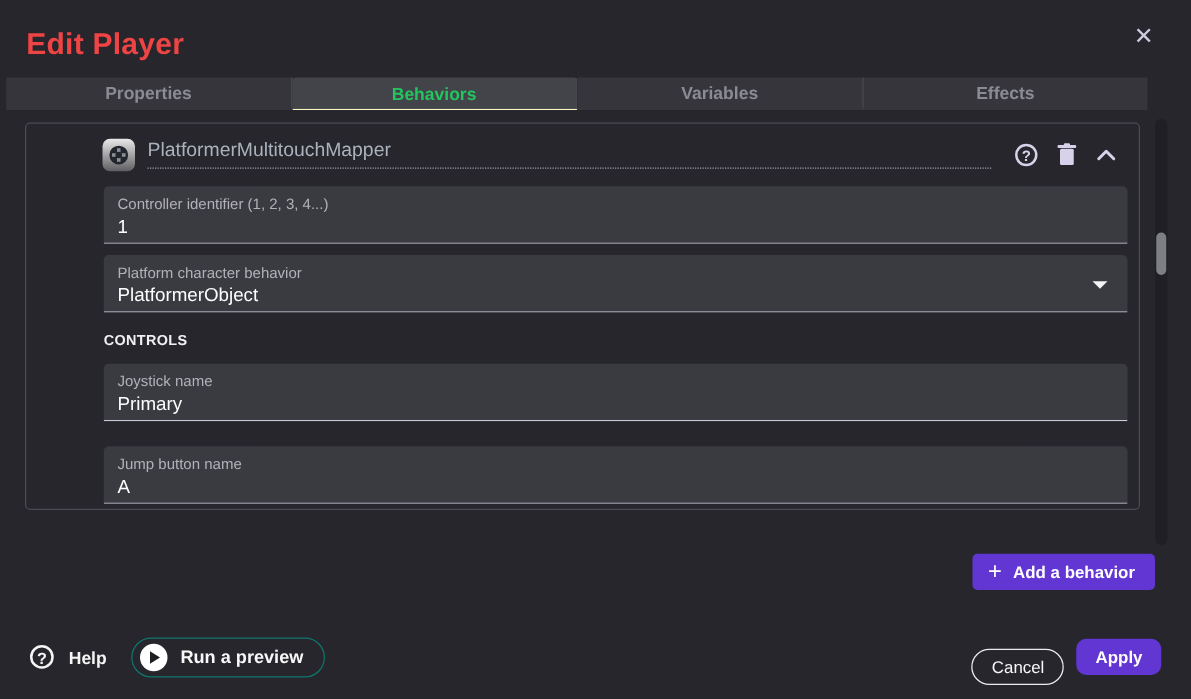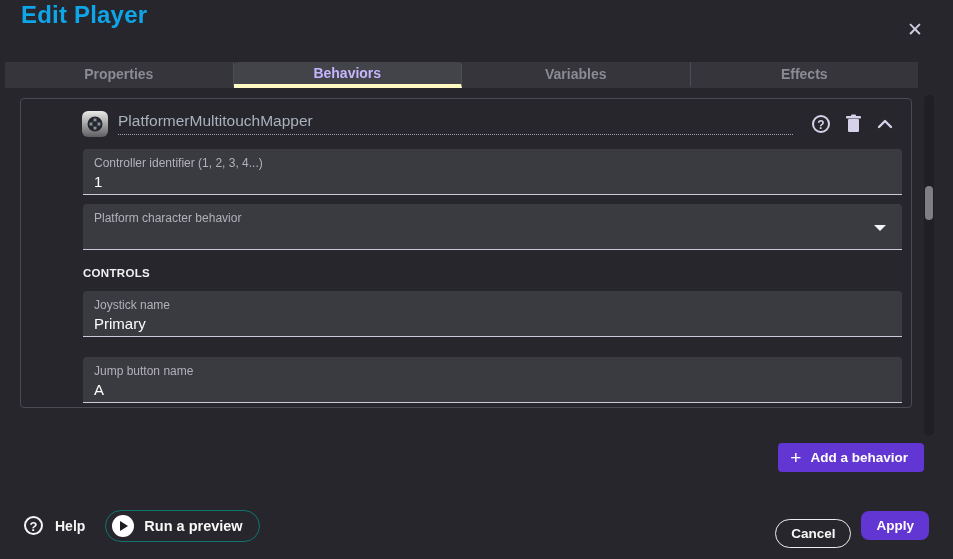--- a/index.html
+++ b/index.html
@@ -8,22 +8,22 @@
     background: #26262c;
     font-family: "Liberation Sans", sans-serif;
     color: #fff;
     position: relative;
     overflow: hidden;
   }
   .dialog { position: absolute; inset: 0; }
 
   
   .dlg-title {
-    position: absolute; left: 21px; top: 1px;
-    font-size: 24px; font-weight: bold; color: #0ea5e9;
+    position: absolute; left: 21px; top: 22px;
+    font-size: 24px; font-weight: bold; color: #ef4444;
     letter-spacing: 0.2px;
   }
   .close-btn {
     position: absolute; right: 26px; top: 18px;
     font-size: 19px; color: #cfcbe0; cursor: pointer;
     width: 24px; height: 24px; text-align: center; line-height: 24px;
   }
 
   
   .tabs {
@@ -32,22 +32,22 @@
   }
   .tab {
     flex: 1; height: 26px; background: #35353b;
     display: flex; align-items: center; justify-content: center;
     font-size: 14px; font-weight: bold; color: #8b8b93;
     border-right: 1px solid #4d4d55; cursor: pointer;
     border-bottom: 3px solid transparent;
   }
   .tab:last-child { border-right: none; }
   .tab.active {
-    background: #43434a; color: #c4b5fd;
-    border-bottom: 4px solid #fef9c3;
+    background: #43434a; color: #22c55e;
+    border-bottom: 1px solid #fef9c3;
     border-radius: 3px 3px 0 0;
   }
 
   
   .panel {
     position: absolute; left: 20px; top: 98px; width: 892px; height: 310px;
     border: 1px solid #4a4a52; border-radius: 4px;
     background: #26262c;
     padding-left: 44px;
   }
@@ -156,21 +156,21 @@
     background: #fff; position: relative;
   }
   .play-circle::after {
     content: ""; position: absolute; left: 8px; top: 6px;
     border-left: 8px solid #1d1d22;
     border-top: 5px solid transparent; border-bottom: 5px solid transparent;
   }
   .footer-right { margin-left: auto; display: flex; align-items: center; gap: 10px; }
   .btn-cancel {
     background: transparent; border: 1px solid #ececf0; border-radius: 15px;
-    color: #f8f8f8; font-weight: bold; font-size: 13.5px;
+    color: #f8f8f8; font-weight: normal; font-size: 13.5px;
     font-family: "Liberation Sans", sans-serif;
     padding: 6px 15px; height: 29px; cursor: pointer; margin-top: 16px;
   }
   .btn-apply {
     background: #6236d2; border: none; border-radius: 8px;
     color: #fff; font-weight: bold; font-size: 13.5px;
     font-family: "Liberation Sans", sans-serif;
     padding: 6px 15px; height: 29px; cursor: pointer;
   }
   .trash-svg, .chev-svg { display: block; }
@@ -220,20 +220,21 @@
       </span>
     </div>
 
     <div class="field f1">
       <div class="flabel">Controller identifier (1, 2, 3, 4...)</div>
       <div class="fvalue">1</div>
     </div>
 
     <div class="field select f2">
       <div class="flabel">Platform character behavior</div>
+      <div class="fvalue">PlatformerObject</div>
       <span class="caret"></span>
     </div>
 
     <div class="section-label">CONTROLS</div>
 
     <div class="field f3">
       <div class="flabel">Joystick name</div>
       <div class="fvalue">Primary</div>
     </div>
 

